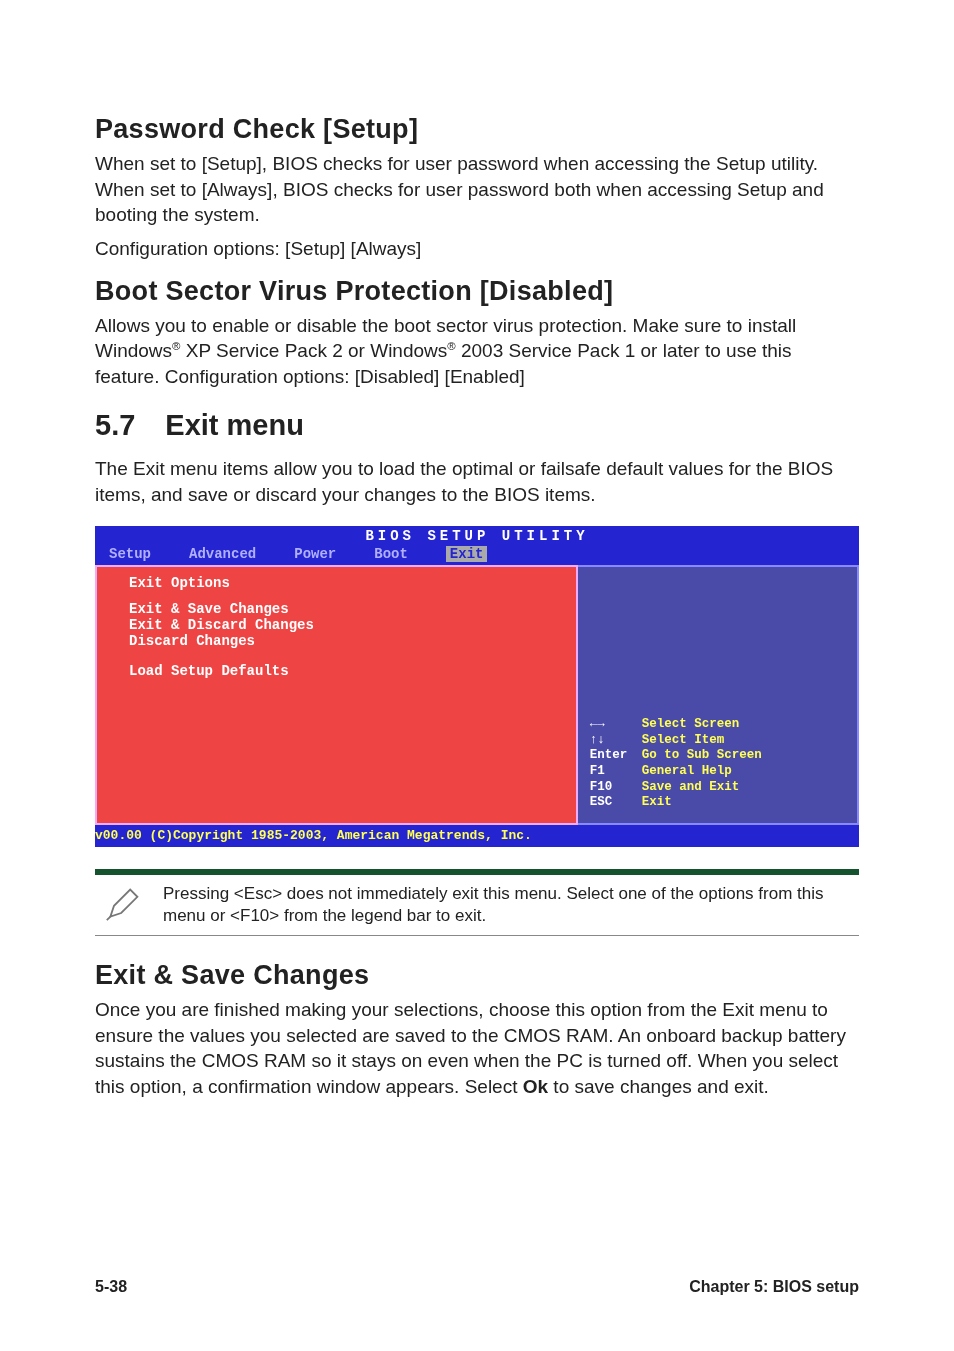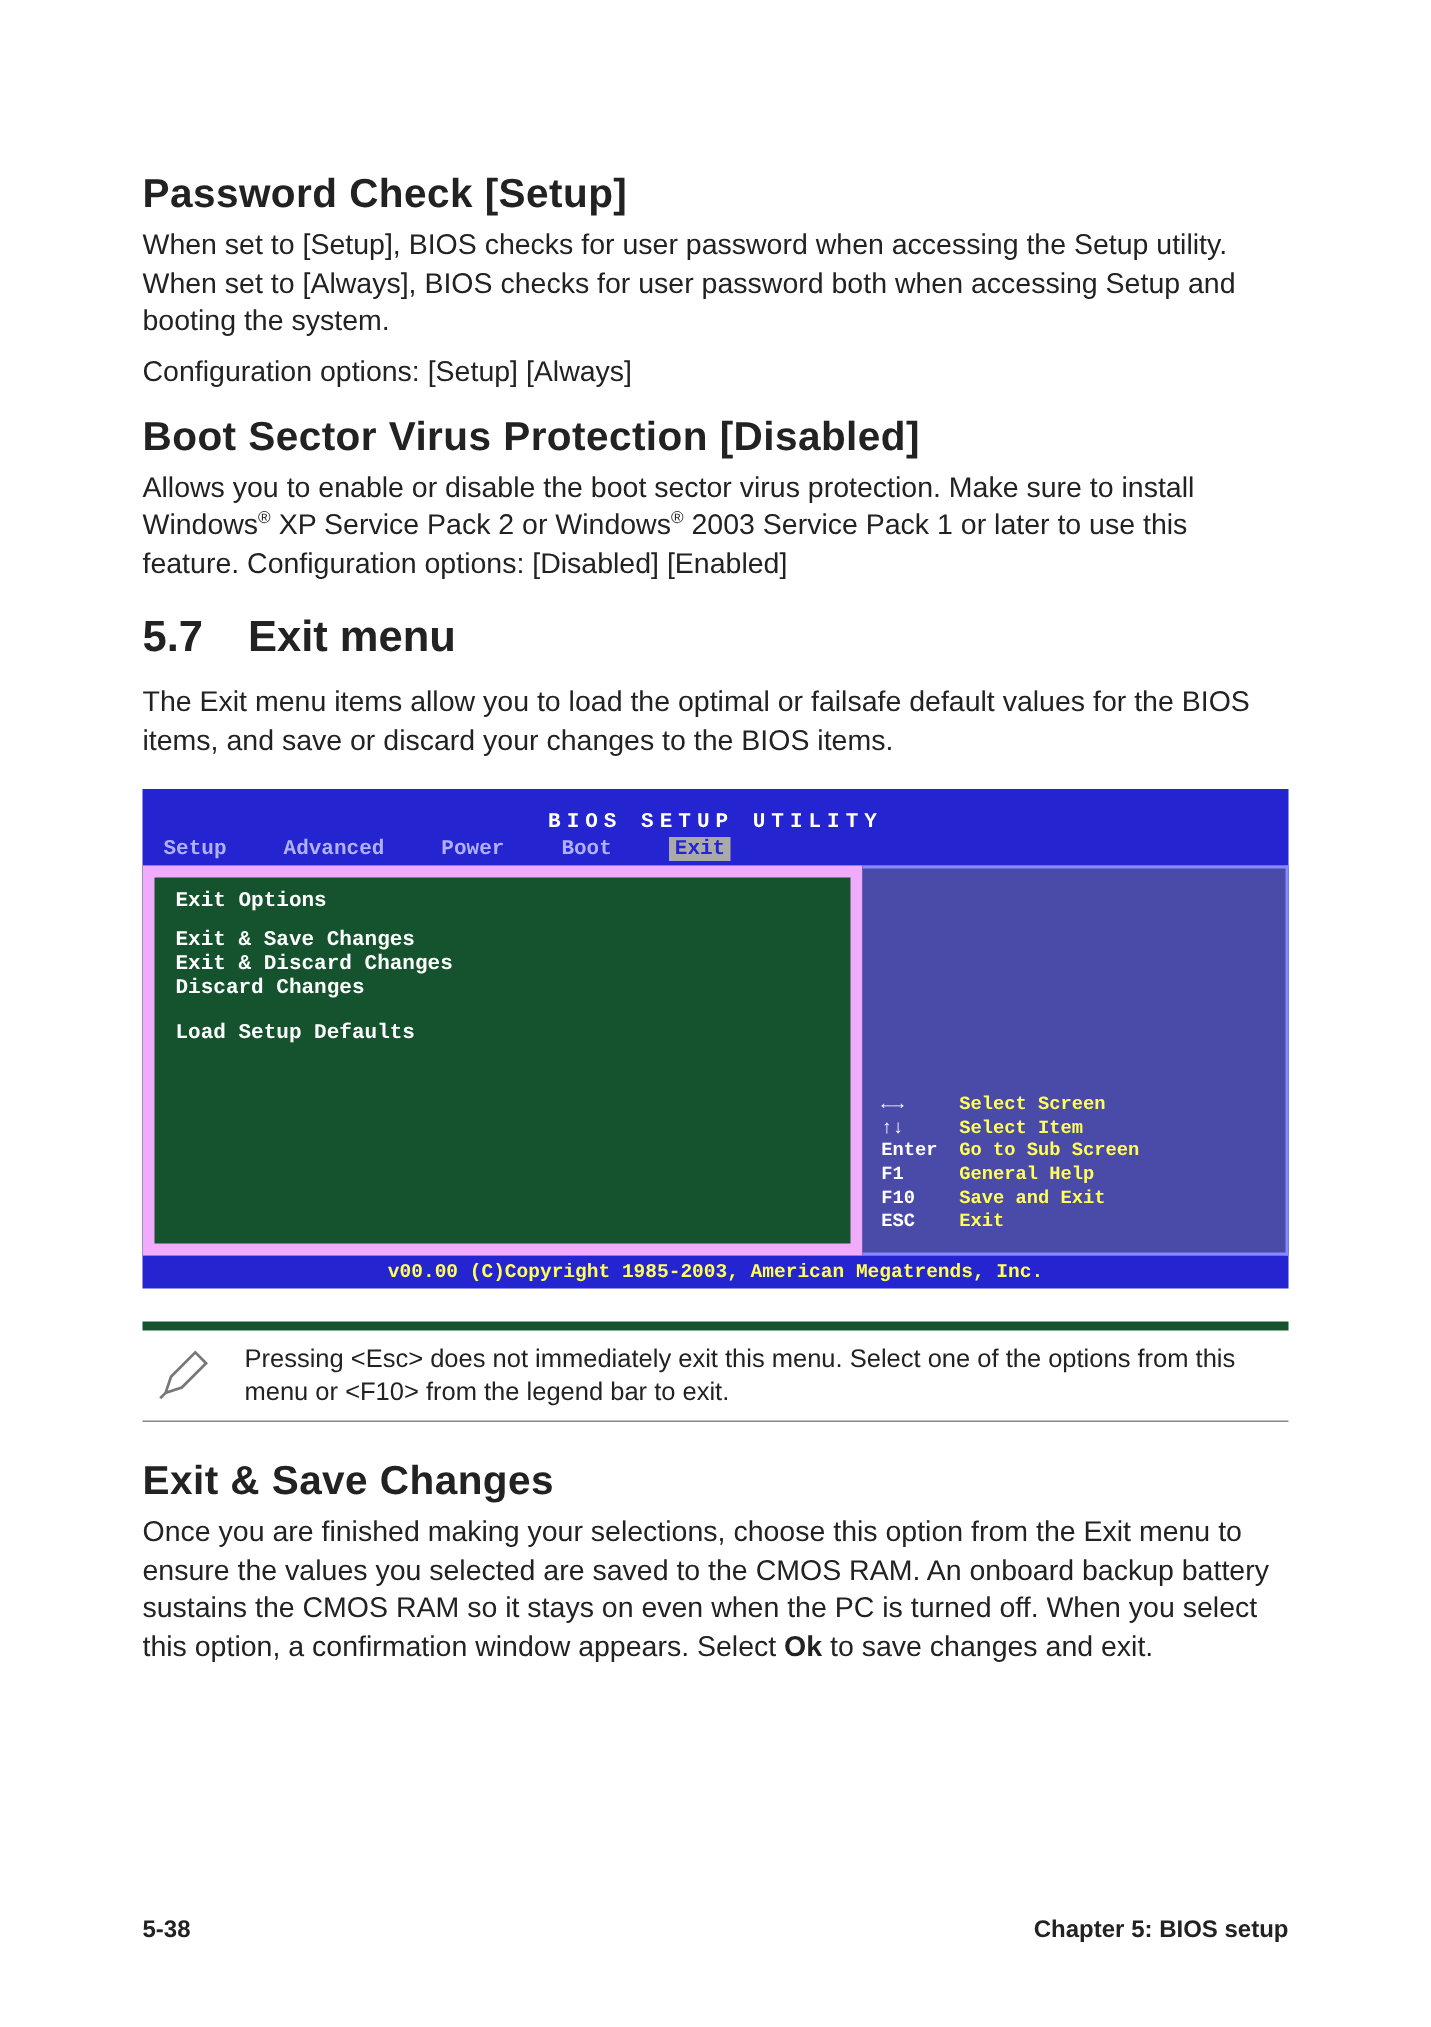--- a/index.html
+++ b/index.html
@@ -38,43 +38,43 @@
     font-size: 14px;
     font-weight: bold;
     color: #fff;
   }
   .bios-title {
     background: #2424d0;
     text-align: center;
     letter-spacing: 4px;
     color: #ffffff;
     font-weight: bold;
-    padding-top: 14px;
+    padding-top: 2px;
   }
   .bios-tabs {
     background: #2424d0;
     display: flex;
     gap: 38px;
     padding: 2px 14px 3px 14px;
     color: #b0b0ff;
   }
   .bios-tabs .active {
     background: #aaaaaa;
     color: #2424d0;
     padding: 0 4px;
   }
   .bios-body {
     display: flex;
     background: #2424d0;
   }
   .bios-left {
     flex: 1.55;
-    background: #14532d;
-    border: 8px solid #f0abfc;
-    padding: 8px 14px 60px 14px;
+    background: #ef4444;
+    border: 2px solid #f0abfc;
+    padding: 8px 14px 60px 32px;
     min-height: 260px;
   }
   .bios-left .group-title {
     color: #fff;
     margin-bottom: 10px;
   }
   .bios-right {
     flex: 1;
     background: #4a4aa8;
     border: 2px solid #8888ff;
@@ -87,21 +87,21 @@
     left: 12px;
     right: 8px;
     font-size: 12.5px;
     line-height: 1.25;
   }
   .bios-help-row { display: flex; }
   .bios-help-key { color: #fff; width: 52px; }
   .bios-help-txt { color: #ffff55; }
   .bios-copy {
     background: #2424d0;
-    text-align: center;
+    text-align: left;
     color: #ffff55;
     font-weight: bold;
     font-size: 13px;
     padding: 3px 0 4px 0;
   }
   .note {
     display: flex;
     margin-top: 22px;
     border-top: 6px solid #14532d;
     border-bottom: 1px solid #888;

